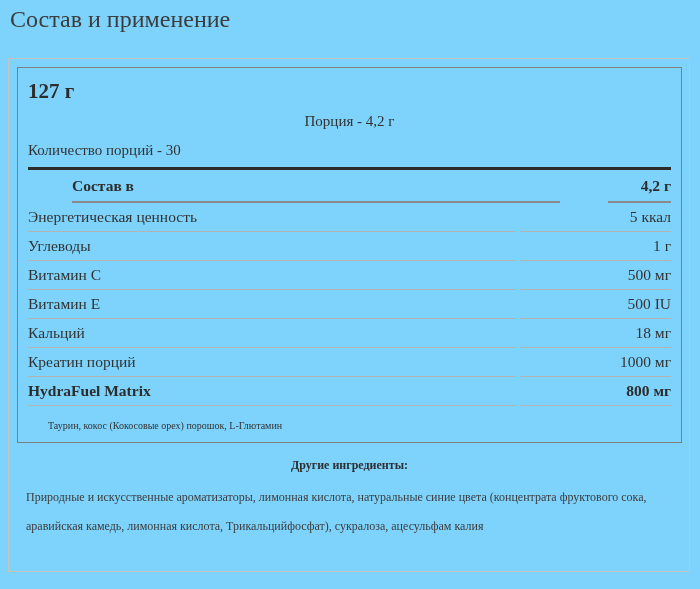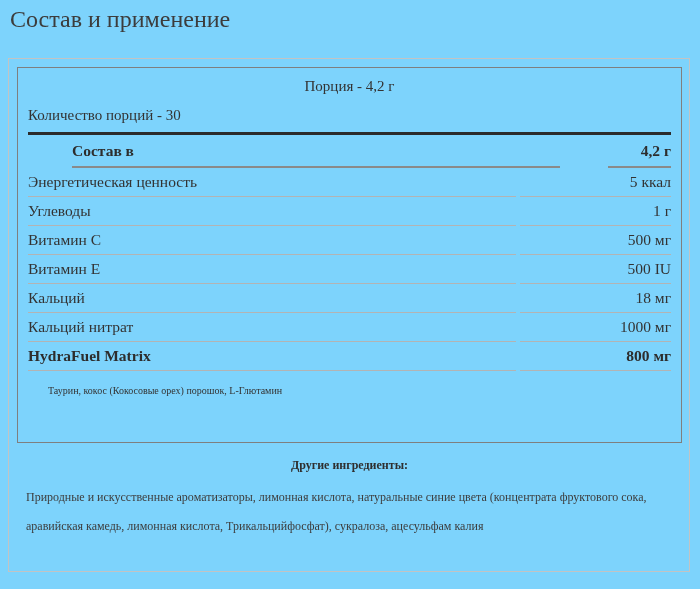--- a/index.html
+++ b/index.html
@@ -77,20 +77,21 @@
 <body>
 
 <div class="page">
 
   <h1 class="page-title">Состав и применение</h1>
 
   <div class="outer-box">
 
     <div class="facts-box">
 
+      <div class="weight">127 г</div>
       <div class="serving">Порция - 4,2 г</div>
       <div class="servings-count">Количество порций - 30</div>
 
       <div class="thick-divider"></div>
 
       <div class="t-row header">
         <div class="t-cell t-label">Состав в</div>
         <div class="t-cell t-value">4,2 г</div>
       </div>
 
@@ -115,21 +116,21 @@
             <div class="t-cell t-label">Витамин E</div>
             <div class="t-cell t-value">500 IU</div>
           </div>
 
           <div class="t-row">
             <div class="t-cell t-label">Кальций</div>
             <div class="t-cell t-value">18 мг</div>
           </div>
 
           <div class="t-row">
-            <div class="t-cell t-label">Кальций нитрат</div>
+            <div class="t-cell t-label">Креатин порций</div>
             <div class="t-cell t-value">1000 мг</div>
           </div>
 
           <div class="t-row bold">
             <div class="t-cell t-label">HydraFuel Matrix</div>
             <div class="t-cell t-value">800 мг</div>
           </div>
         </div>
 
       <div class="t-footnote">Таурин, кокос (Кокосовые орех) порошок, L-Глютамин</div>

